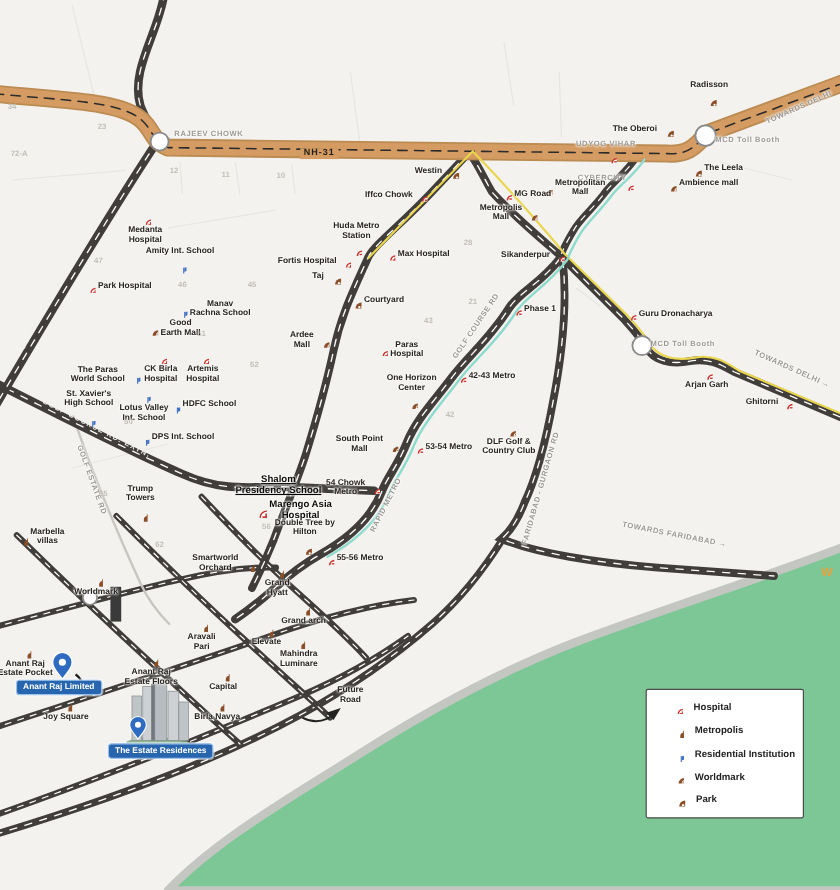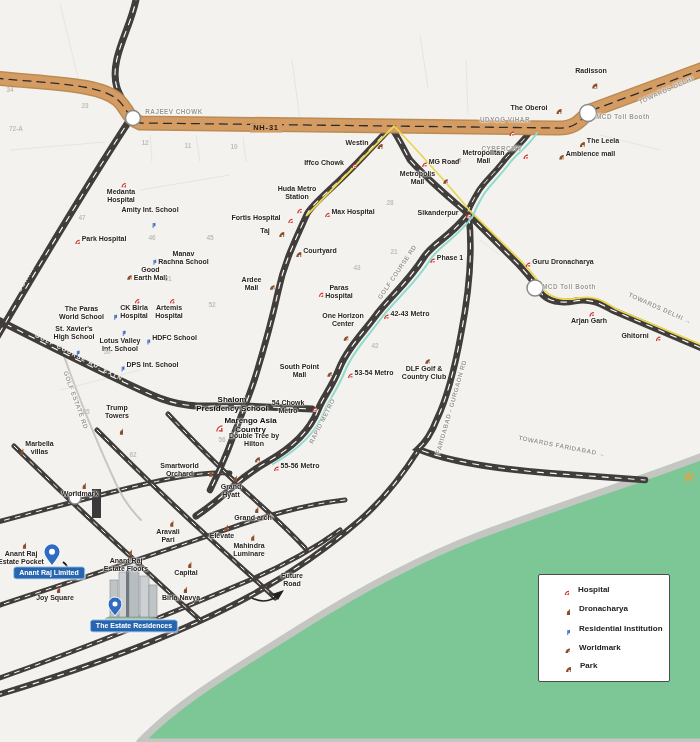--- a/index.html
+++ b/index.html
@@ -511,30 +511,30 @@
       <div class="place" style="left: 509px; top: 131px; transform: translate(-50%, -50%);">
         <svg class="ic ic-metro" viewBox="-6 -6 12 12">
           <use href="#sym-metro"></use>
         </svg>
       </div>
       <div class="place" style="left: 523px; top: 154px; transform: translate(-50%, -50%);">
         <svg class="ic ic-metro" viewBox="-6 -6 12 12">
           <use href="#sym-metro"></use>
         </svg>
       </div>
-      <div class="place big" style="left: 232px; top: 404px; transform: translate(-50%, -50%);">
+      <div class="place big" style="left: 232px; top: 404px; transform: translate(-50%, -50%); text-decoration: underline;">
         <span class="t">Shalom
 Presidency School</span>
       </div>
       <div class="place big s-left" style="left: 243px; top: 425px; transform: translate(-50%, -50%);">
         <svg class="ic ic-cross" viewBox="-6 -6 12 12">
           <use href="#sym-cross"></use>
         </svg>
         <span class="t">Marengo Asia
-Country</span>
+Hospital</span>
       </div>
       <div class="place s-bottom" style="left: 117px; top: 419px; transform: translate(-50%, -50%);">
         <svg class="ic ic-res" viewBox="-6 -7 12 14">
           <use href="#sym-res"></use>
         </svg>
         <span class="t">Trump
 Towers</span>
       </div>
       <div class="place s-left" style="left: 33px; top: 448px; transform: translate(-50%, -50%);">
         <svg class="ic ic-res" viewBox="-6 -7 12 14">
@@ -698,21 +698,21 @@
         <div class="legend-item">
           <svg class="ic ic-hosp" viewBox="-6 -6 12 12">
             <use href="#sym-hosp"></use>
           </svg>
           <span class="t">Hospital</span>
         </div>
         <div class="legend-item">
           <svg class="ic ic-res" viewBox="-6 -7 12 14">
             <use href="#sym-res"></use>
           </svg>
-          <span class="t">Dronacharya</span>
+          <span class="t">Metropolis</span>
         </div>
         <div class="legend-item">
           <svg class="ic ic-edu" viewBox="-6 -7 12 14">
             <use href="#sym-edu"></use>
           </svg>
           <span class="t">Residential Institution</span>
         </div>
         <div class="legend-item">
           <svg class="ic ic-comm" viewBox="-6 -6 12 12">
             <use href="#sym-comm"></use>

